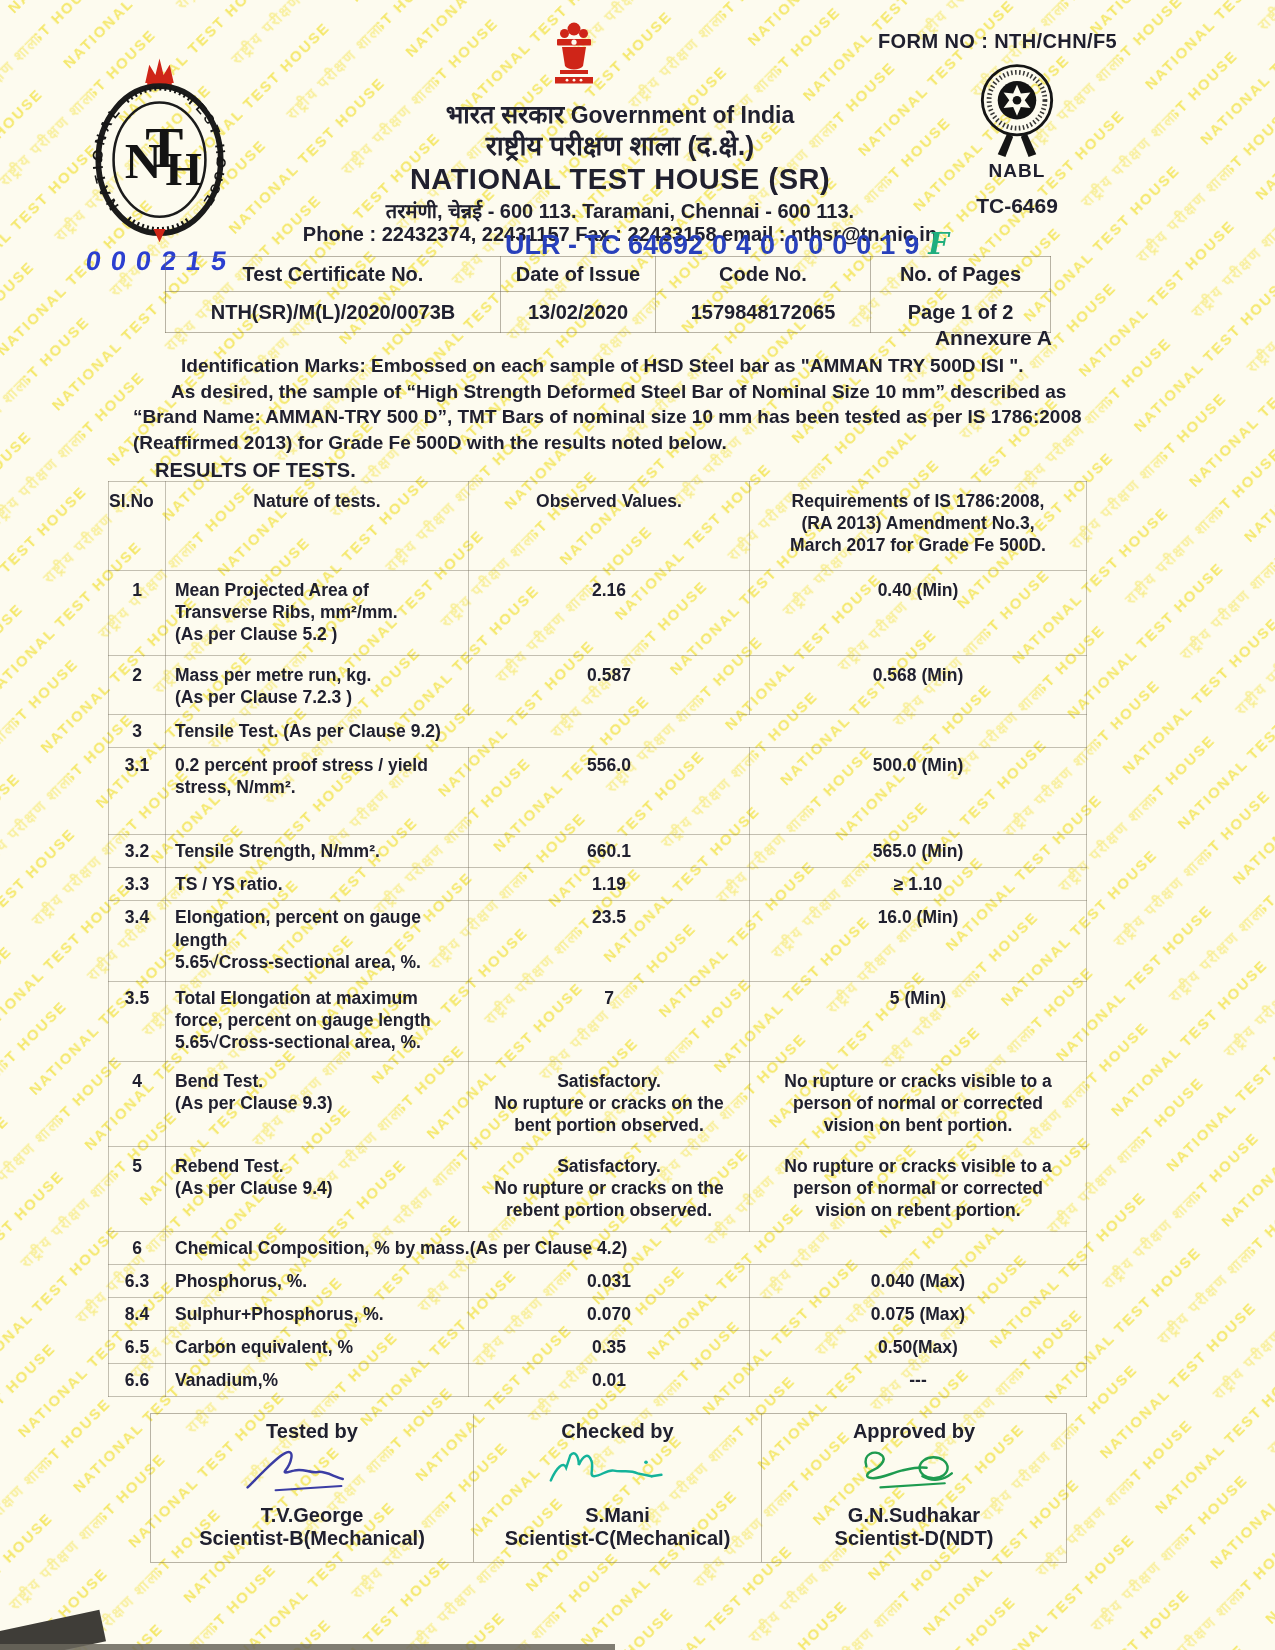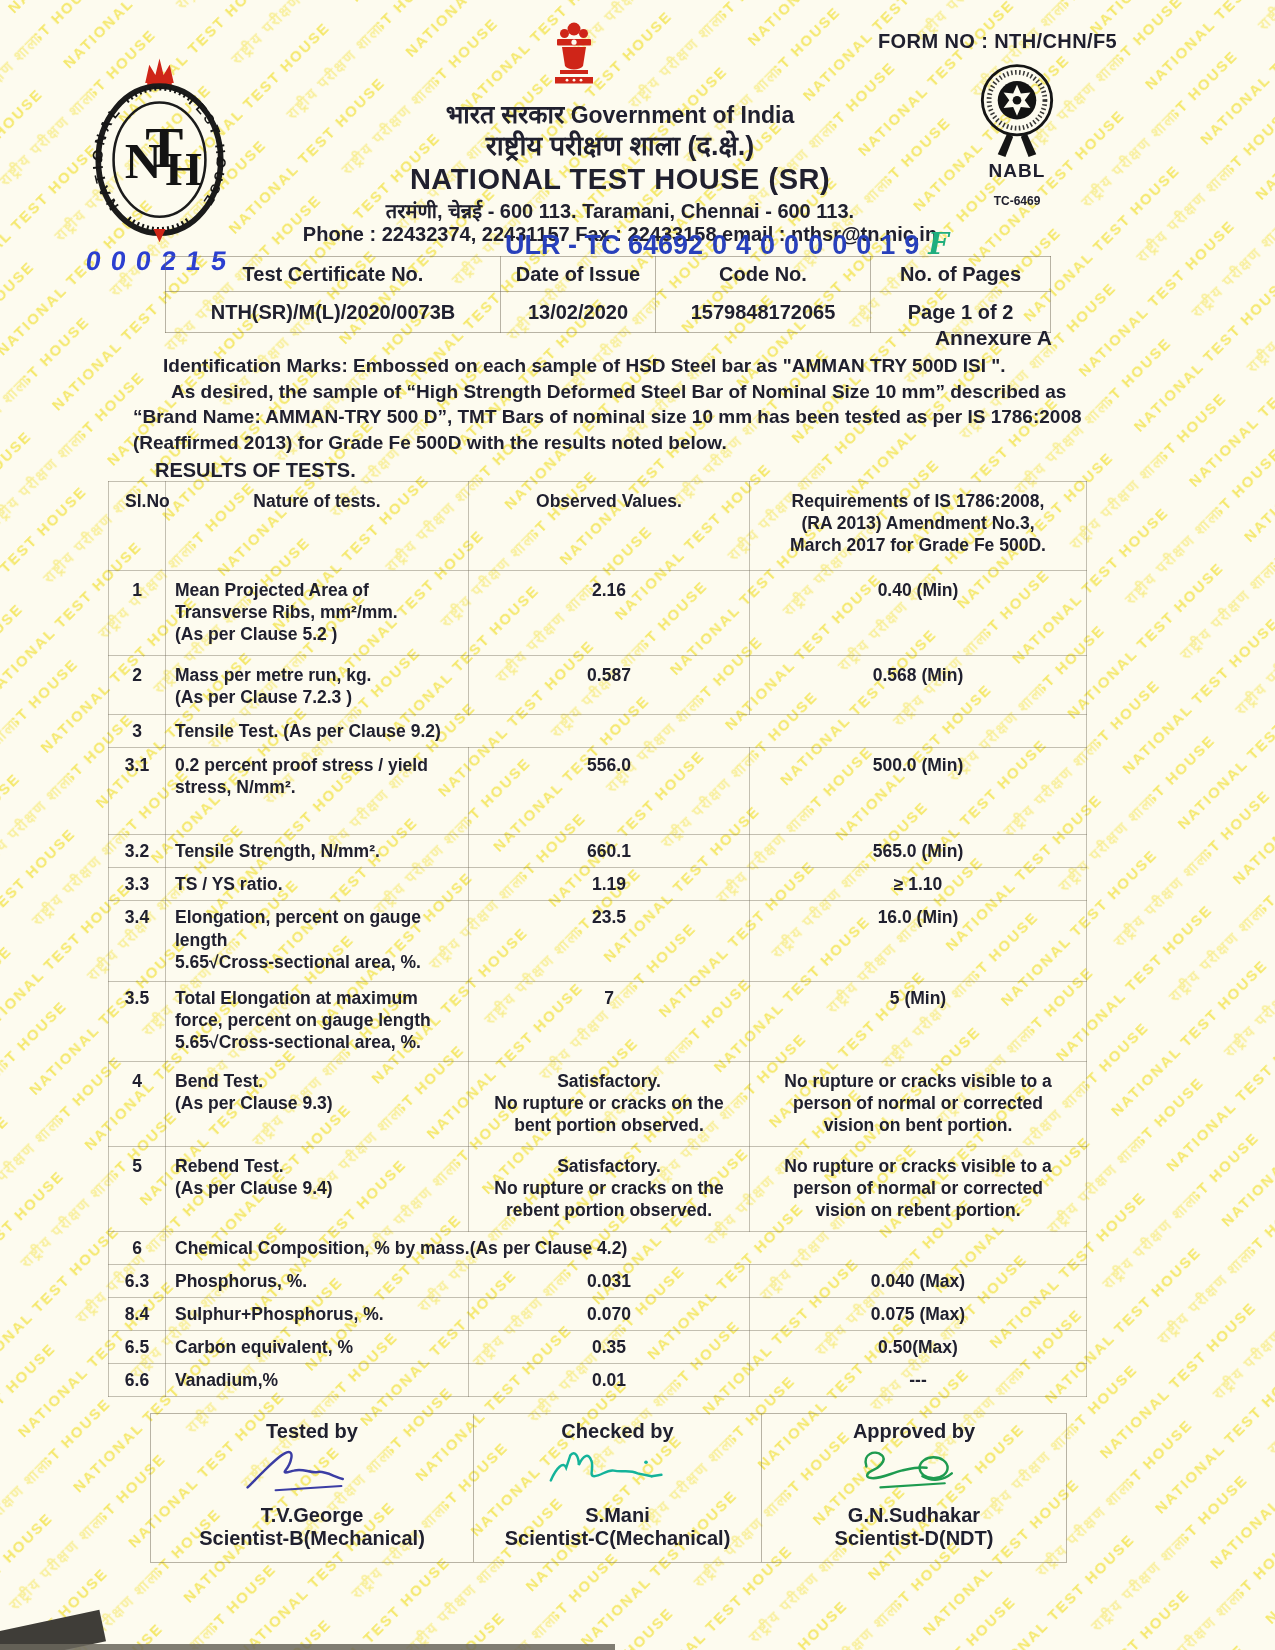--- a/index.html
+++ b/index.html
@@ -9,21 +9,21 @@
   .wmt{font-family:"Liberation Sans",sans-serif;font-weight:bold;font-size:15px;letter-spacing:2px;fill:#f3e34c;opacity:.8;}
   .wmt2{opacity:.5;}
   .content{position:absolute;left:0;top:0;width:1275px;height:1650px;}
 
   .form-no{position:absolute;left:878px;top:30px;font-size:20px;letter-spacing:.4px;}
   .nth-logo{position:absolute;left:86px;top:52px;width:148px;height:200px;}
   .emblem{position:absolute;left:543px;top:18px;width:62px;height:90px;}
   .nabl-block{position:absolute;left:958px;top:55px;width:118px;text-align:center;}
   .nabl-block svg{width:98px;height:104px;display:block;margin:0 auto;}
   .nabl-label{font-size:19px;letter-spacing:1px;margin-top:1px;}
-  .nabl-tc{font-size:12px;margin-top:12px;}
+  .nabl-tc{font-size:21px;margin-top:12px;}
 
   .head-center{position:absolute;left:225px;top:100px;width:790px;text-align:center;line-height:1.18;}
   .h-line1{font-size:23px;}
   .h-line1 .hi{font-size:25px;}
   .h-line2{font-size:27px;margin-top:1px;}
   .h-line3{font-size:29px;letter-spacing:.5px;}
   .h-line4{font-size:20px;margin-top:3px;}
   .h-line5{font-size:20px;}
 
   .ulr{position:absolute;left:505px;top:227px;font-size:27px;color:#2840bb;display:flex;align-items:baseline;}
@@ -33,28 +33,28 @@
 
   table{border-collapse:collapse;table-layout:fixed;}
   .cert{position:absolute;left:165px;top:256px;width:885px;font-size:20px;}
   .cert th,.cert td{border:1px solid rgba(115,108,90,.5);text-align:center;font-weight:700;padding:3px 4px;}
   .cert th{height:28px;}
   .cert td{height:34px;}
 
   .annexure{position:absolute;left:860px;top:326px;width:192px;text-align:right;font-size:21px;}
 
   .ident{position:absolute;left:133px;top:353px;width:968px;font-size:19px;line-height:1.35;}
-  .ident-l1{margin-left:30px;}
+  .ident-l1{margin-left:48px;}
   .ident-para{text-indent:38px;}
 
   .results-title{position:absolute;left:155px;top:459px;font-size:20px;}
   .results{position:absolute;left:108px;top:481px;width:978px;font-size:17.5px;line-height:1.26;}
   .results th,.results td{border:1px solid rgba(115,108,90,.42);vertical-align:top;white-space:pre-line;font-weight:700;}
   .results th{padding:8px 6px;height:72px;text-align:center;}
-  .results th.th-sl{text-align:left;padding-left:16px;}
+  .results th.th-sl{text-align:left;padding-left:0;}
   td.c-no{text-align:center;padding:5px 2px;}
   td.c-nature{text-align:left;padding:5px 9px;}
   td.c-obs{text-align:center;padding:5px 6px;margin-left:24px;}
   td.c-req{text-align:center;padding:5px 8px;}
   .ri-0 td{padding-top:8px;padding-bottom:10px;}
   .ri-1 td{padding-top:8px;padding-bottom:6px;}
   .ri-3 td{padding-top:6px;padding-bottom:36px;}
   .ri-6 td{padding-bottom:8px;}
   .ri-7 td{padding-bottom:8px;}
   .ri-8 td,.ri-9 td{padding-top:8px;padding-bottom:10px;}

